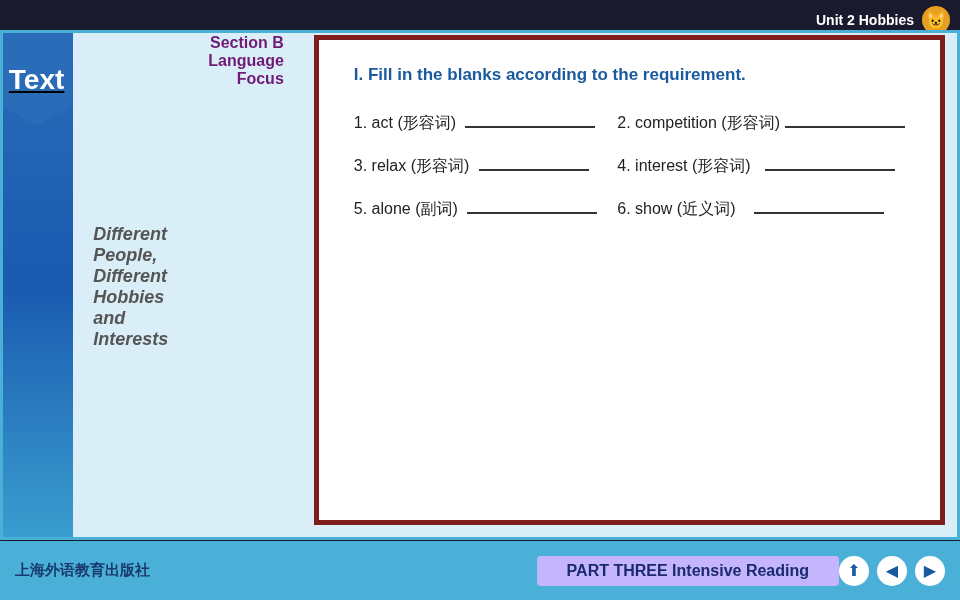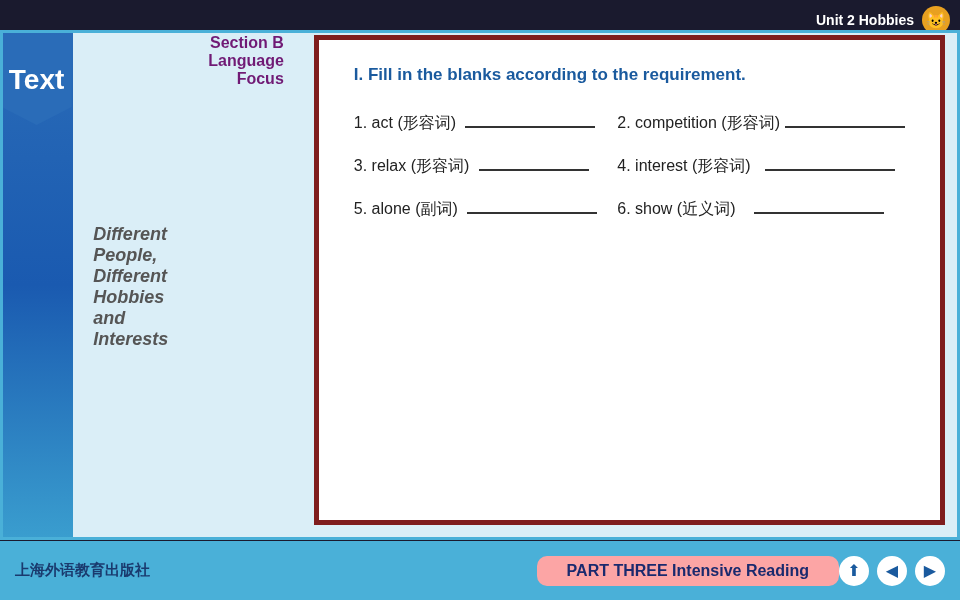--- a/index.html
+++ b/index.html
@@ -54,23 +54,23 @@
       color: #1a3a6e;
       font-size: 15px;
       font-weight: bold;
       margin-left: 15px;
       flex: 1;
     }
     .bottom-center-label {
       color: #1a2a6e;
       font-size: 16px;
       font-weight: bold;
-      background: #fca5a5;
+      background: #c4b5fd;
       padding: 6px 30px;
-      border-radius: 10px;
+      border-radius: 4px;
       margin-left: 44px;
     }
     .bottom-controls {
       display: flex;
       align-items: center;
       gap: 8px;
       margin-right: 15px;
     }
     .control-btn {
       width: 30px;
@@ -108,20 +108,21 @@
     }
 
     .sidebar-wrapper {
       width: 80px;
       height: 510px;
       position: relative;
       background: linear-gradient(180deg, #2a6cb8 0%, #1a5ab0 50%, #3a9ecf 100%);
       display: flex;
       flex-direction: column;
       align-items: center;
+      text-decoration: underline;
     }
 
     
     .ribbon {
       width: 70px;
       background: #2a6cb8;
       padding: 15px 10px;
       display: flex;
       align-items: center;
       justify-content: center;

